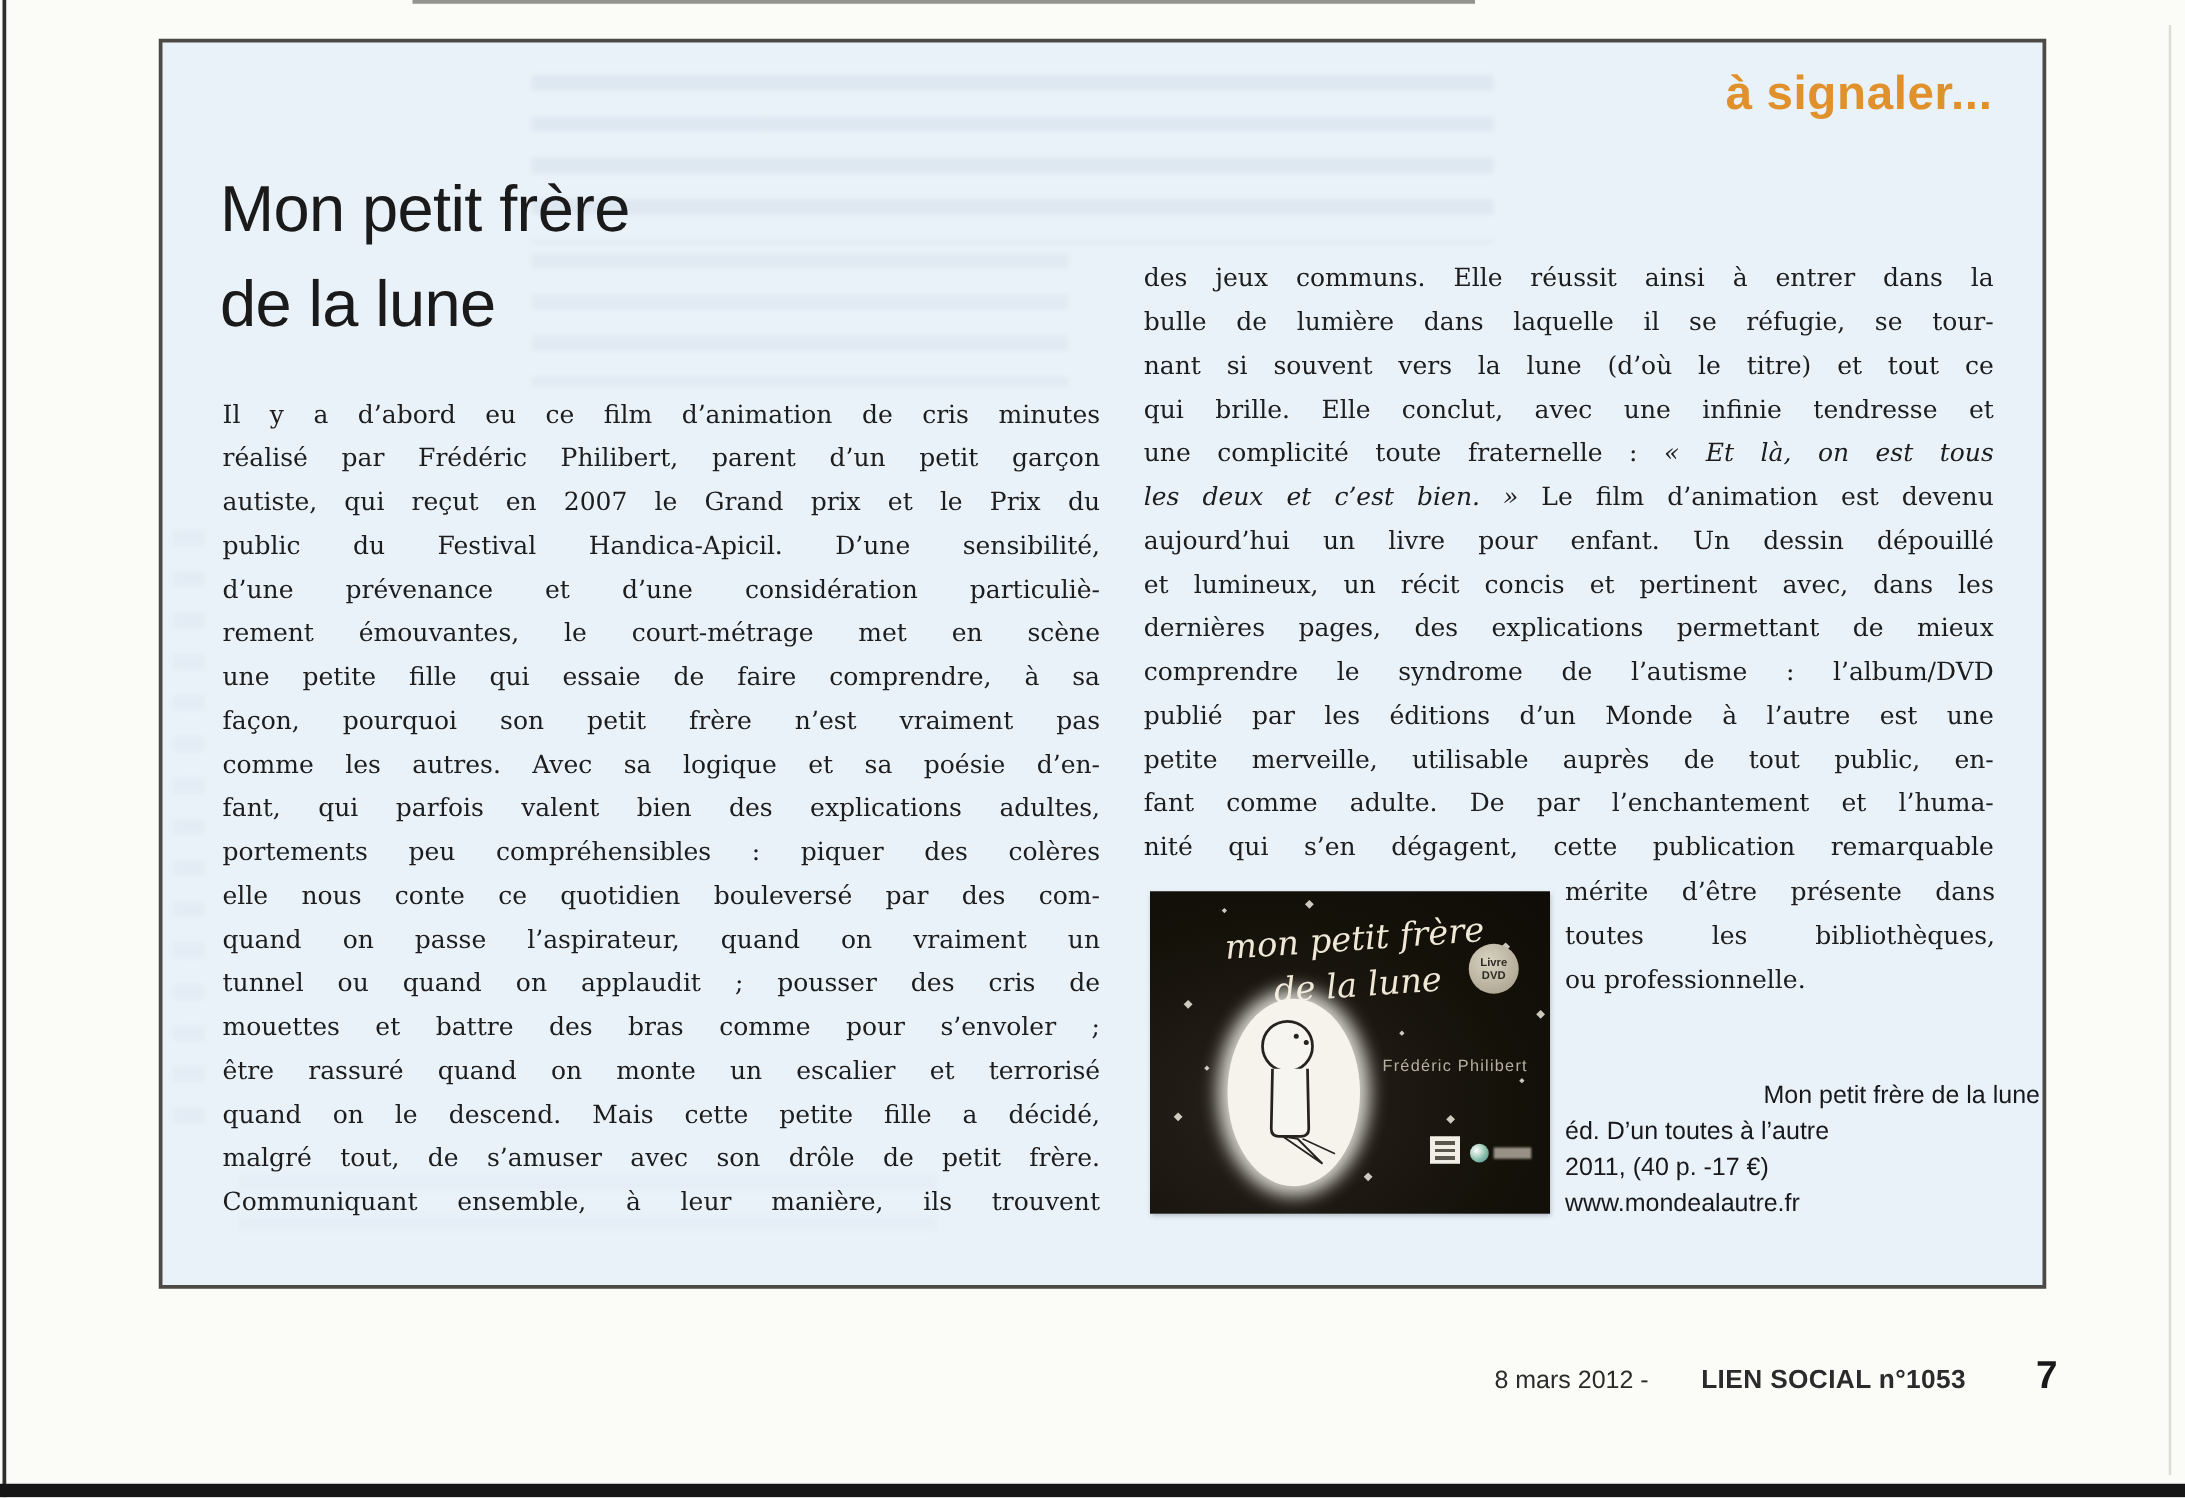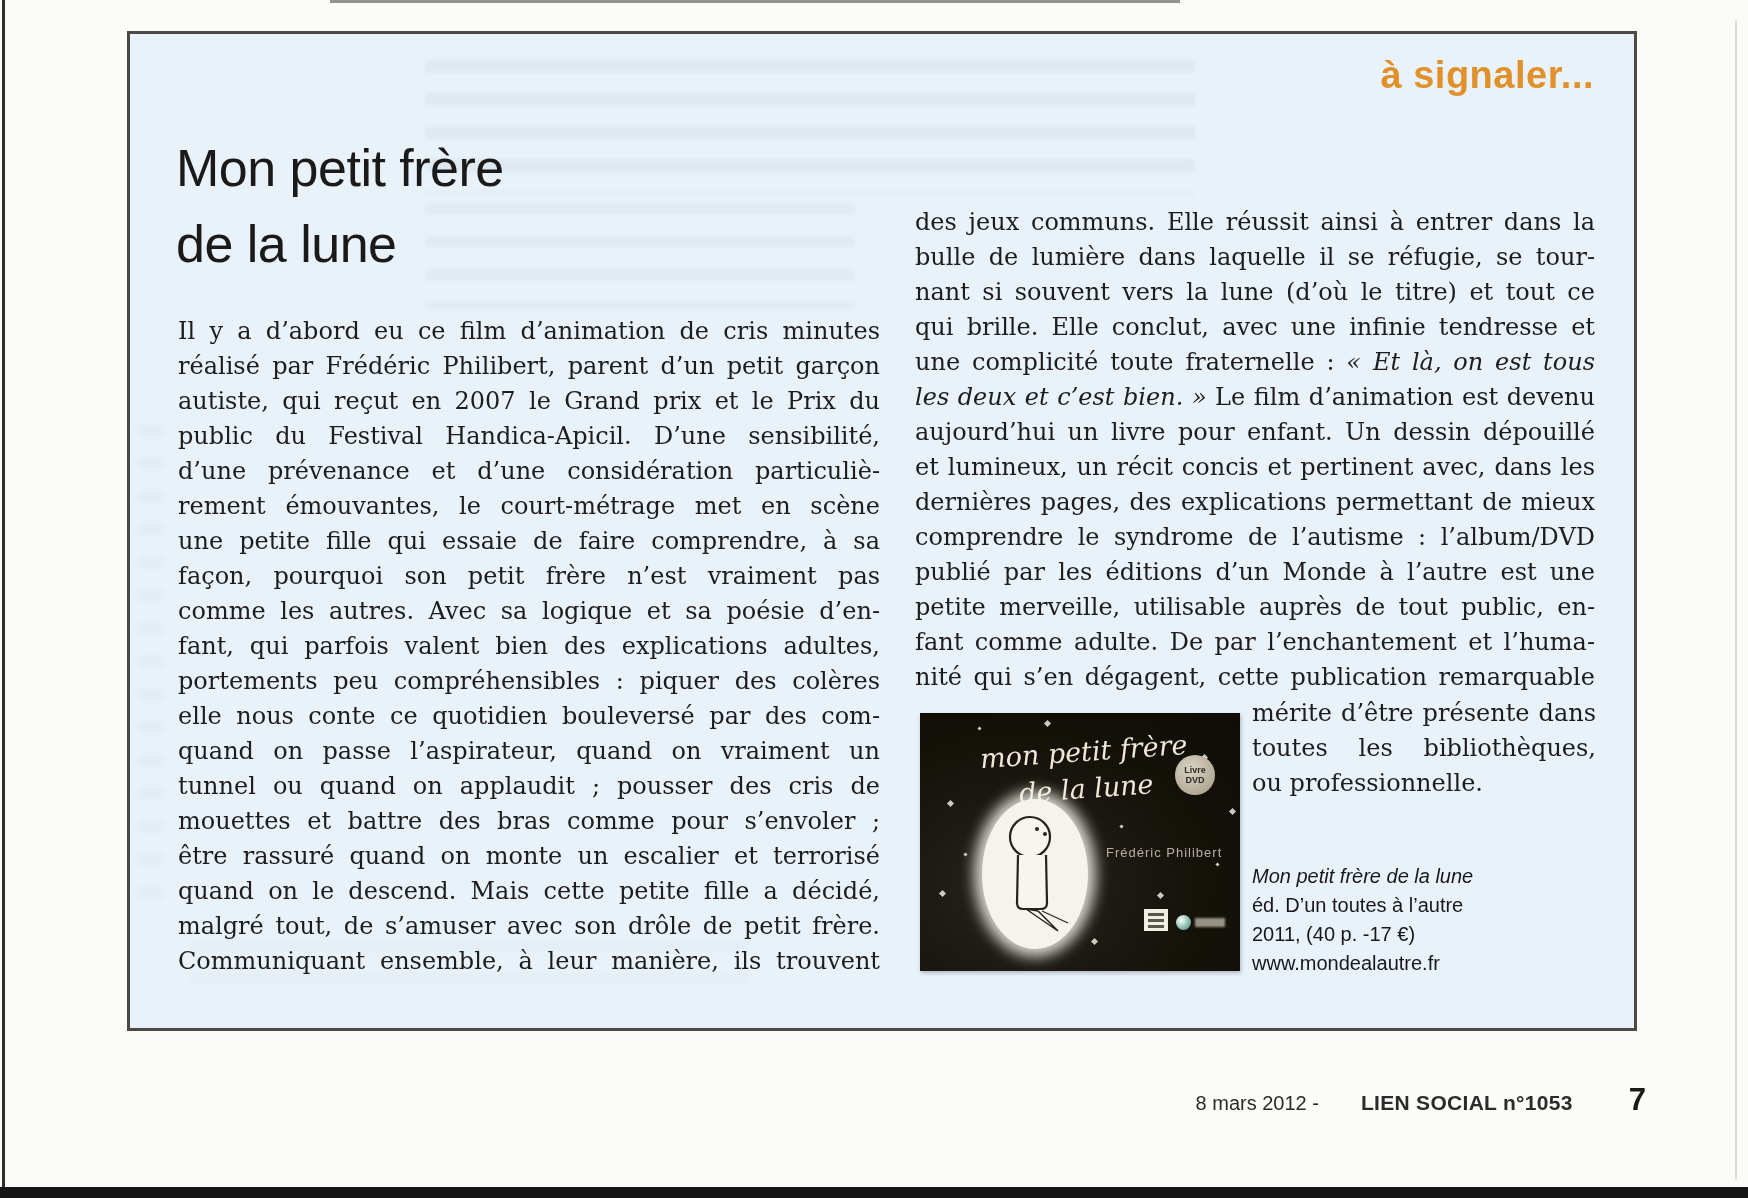--- a/index.html
+++ b/index.html
@@ -20,21 +20,21 @@
          background:repeating-linear-gradient(180deg, rgba(140,162,188,.32) 0 13px, rgba(234,242,249,0) 13px 33px);}
   #g1{left:295px;top:26px;width:770px;height:135px;}
   #g2{left:295px;top:168px;width:430px;height:108px;opacity:.28;}
   #g3{left:8px;top:390px;width:26px;height:480px;opacity:.22;}
   #g4{left:60px;top:905px;width:560px;height:55px;opacity:.16;}
 
   .tag{position:absolute;top:20px;right:40px;font-size:38px;font-weight:600;color:#e0912c;letter-spacing:.5px;}
 
   .title{position:absolute;left:46px;top:96px;font-size:52px;line-height:76px;color:#1a1a1a;letter-spacing:-.5px;}
 
-  .col{position:absolute;font-family:"DejaVu Serif",serif;font-size:24px;color:#1d1d1d;}
+  .col{position:absolute;font-family:"DejaVu Serif",serif;font-size:20px;color:#1d1d1d;}
   .col-left{left:48px;top:280px;width:702px;}
   .col-right{left:785px;top:171px;width:680px;}
   .col-wrap{left:1122px;top:662px;width:344px;}
   .tline{height:35px;line-height:35px;text-align:justify;text-align-last:justify;overflow:hidden;}
   .col-wrap .tline:last-child{text-align-last:left;}
   .it{font-style:italic;}
 
   
   .cover{position:absolute;left:790px;top:679px;width:320px;height:258px;
          background:radial-gradient(ellipse at 30% 68%, #27231d 0%, #141109 62%, #100d08 100%);
@@ -54,21 +54,21 @@
   .logo-sq{position:absolute;left:224px;top:196px;width:24px;height:22px;background:#f1eee6;}
   .logo-sq::after{content:"";position:absolute;left:4px;top:3px;right:4px;bottom:3px;
         background:repeating-linear-gradient(0deg,#5a564e 0 3px,transparent 3px 6px);}
   .logo-globe{position:absolute;left:256px;top:200px;width:52px;height:20px;}
   .logo-globe .dot{position:absolute;left:0;top:2px;width:15px;height:15px;border-radius:50%;
         background:radial-gradient(circle at 35% 35%, #ffffff, #7fb7a2 60%, #4a7f9e);}
   .logo-globe .txt{position:absolute;left:19px;top:5px;width:30px;height:9px;background:#b9b3a5;opacity:.8;filter:blur(1px);}
 
   
   .details{position:absolute;left:1122px;top:828px;width:380px;font-size:20px;line-height:29px;color:#18181a;font-weight:500;}
-  .details .d-title{font-style:italic;}
+  .details .d-title{text-align:right;}
 
   
   .footer{position:absolute;top:1082px;right:102px;display:flex;align-items:baseline;color:#2b2b2b;gap:42px;}
   .f-date{font-size:20px;}
   .f-mag{font-size:21px;font-weight:bold;letter-spacing:.3px;}
   .f-page{font-size:31px;font-weight:bold;margin-left:14px;color:#191919;}
 </style>
 </head>
 <body>
 

